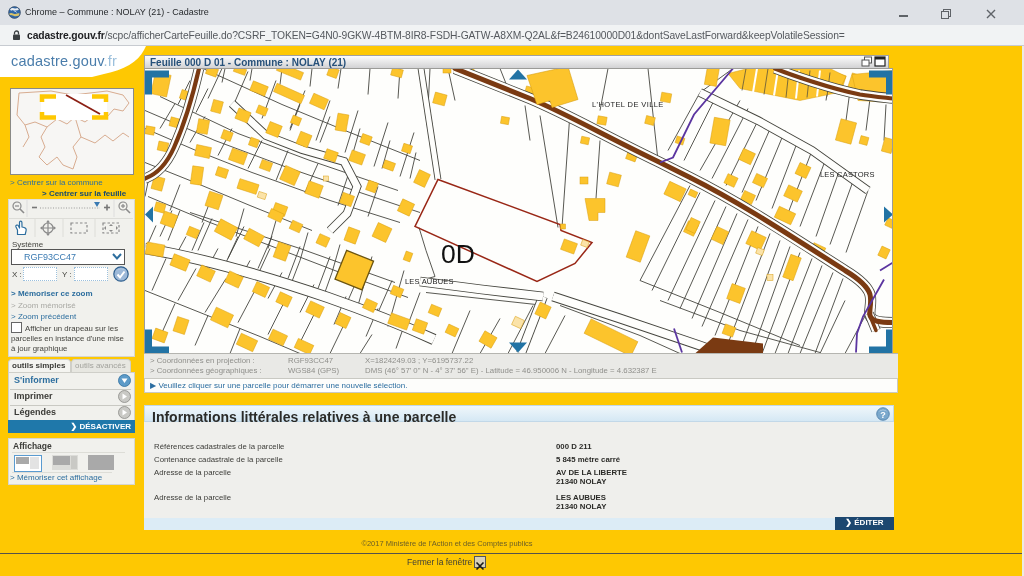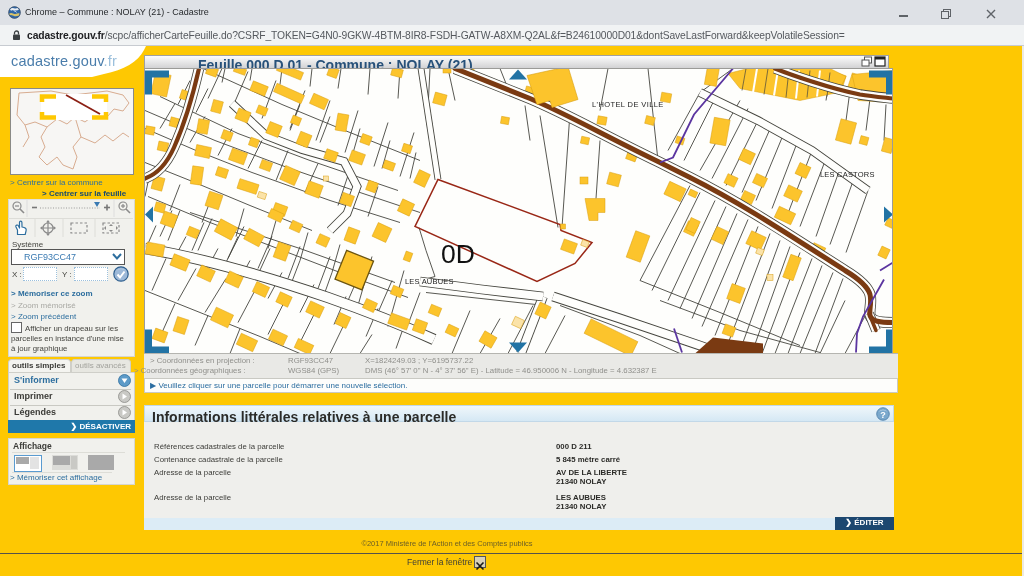--- a/index.html
+++ b/index.html
@@ -184,21 +184,21 @@
 <div class="abs" style="left:1px;top:1px;width:17px;height:9px;background:#a9a9a9;"></div>
 <div class="abs" style="left:19px;top:1px;width:6px;height:13px;background:#c9c9c5;"></div>
 </div>
 
 <div class="abs" style="left:88px;top:455px;width:26px;height:15px;background:#a9a9a9;"></div>
 <div class="abs" style="left:12px;top:471.5px;width:100px;height:1px;background:#ddddd7;"></div>
 
 <div class="abs" style="left:10px;top:473px;font-size:8px;color:#2d6e9e;">&gt; Mémoriser cet affichage</div>
 
 <div class="abs" style="left:144px;top:55px;width:745px;height:13.5px;background:linear-gradient(#fcfcfc,#d2d2d4);border:1px solid #a0a0a0;border-bottom:1px solid #909090;box-sizing:border-box;"></div>
-<div class="abs" style="left:150px;top:57px;font-size:14px;font-weight:bold;color:#27517a;margin-left:48px;">Feuille 000 D 01 - Commune : NOLAY (21)</div>
+<div class="abs" style="left:150px;top:57px;font-size:10px;font-weight:bold;color:#27517a;">Feuille 000 D 01 - Commune : NOLAY (21)</div>
 
 <svg class="abs" style="left:861px;top:56px;" width="12" height="11" viewBox="0 0 12 11">
 <rect x="3.5" y="1" width="7" height="6" fill="#fff" stroke="#555" stroke-width="1"></rect>
 <rect x="1" y="4" width="7" height="6" fill="#fff" stroke="#555" stroke-width="1"></rect>
 </svg>
 
 <svg class="abs" style="left:874px;top:56px;" width="12" height="11" viewBox="0 0 12 11">
 <rect x="1" y="1" width="10" height="9" fill="#fff" stroke="#222" stroke-width="1.2"></rect>
 <rect x="1" y="1" width="10" height="2.5" fill="#222"></rect>
 </svg>
@@ -568,21 +568,21 @@
 </g>
 </svg>
 </div>
 
 <div class="abs" style="left:144px;top:68px;width:749px;height:285.5px;border:1px solid #9b9b98;box-sizing:border-box;"></div>
 
 <div class="abs" style="left:144px;top:353px;width:754px;height:24.5px;background:#e9e9e6;border-top:1px solid #b5b5b0;box-sizing:border-box;"></div>
 <div class="abs" style="left:150px;top:355.5px;font-size:7.8px;color:#8f8f8b;">&gt; Coordonnées en projection :</div>
 <div class="abs" style="left:288px;top:355.5px;font-size:7.8px;color:#8f8f8b;">RGF93CC47</div>
 <div class="abs" style="left:365px;top:355.5px;font-size:7.8px;color:#8f8f8b;">X=1824249.03 ; Y=6195737.22</div>
-<div class="abs" style="left:134px;top:366px;font-size:7.8px;color:#8f8f8b;">&gt; Coordonnées géographiques :</div>
+<div class="abs" style="left:150px;top:366px;font-size:7.8px;color:#8f8f8b;">&gt; Coordonnées géographiques :</div>
 <div class="abs" style="left:288px;top:366px;font-size:7.8px;color:#8f8f8b;">WGS84 (GPS)</div>
 <div class="abs" style="left:365px;top:366px;font-size:7.8px;color:#8f8f8b;">DMS (46° 57' 0" N - 4° 37' 56" E) - Latitude = 46.950006 N - Longitude = 4.632387 E</div>
 
 <div class="abs" style="left:144px;top:377.5px;width:754px;height:15px;background:#fdfdfb;border:1px solid #c9c9c3;box-sizing:border-box;"></div>
 <div class="abs" style="left:150px;top:381px;font-size:8px;color:#2b6da0;">▶ Veuillez cliquer sur une parcelle pour démarrer une nouvelle sélection.</div>
 
 <div class="abs" style="left:144px;top:405px;width:750px;height:17px;background:linear-gradient(#f0f7fb,#d5e8f4);border:1px solid #c2d8e8;box-sizing:border-box;"></div>
 <div class="abs" style="left:152px;top:408.5px;font-size:14px;font-weight:bold;color:#2b2b28;">Informations littérales relatives à une parcelle</div>
 
 <svg class="abs" style="left:876px;top:406.5px;" width="14" height="14" viewBox="0 0 14 14">

